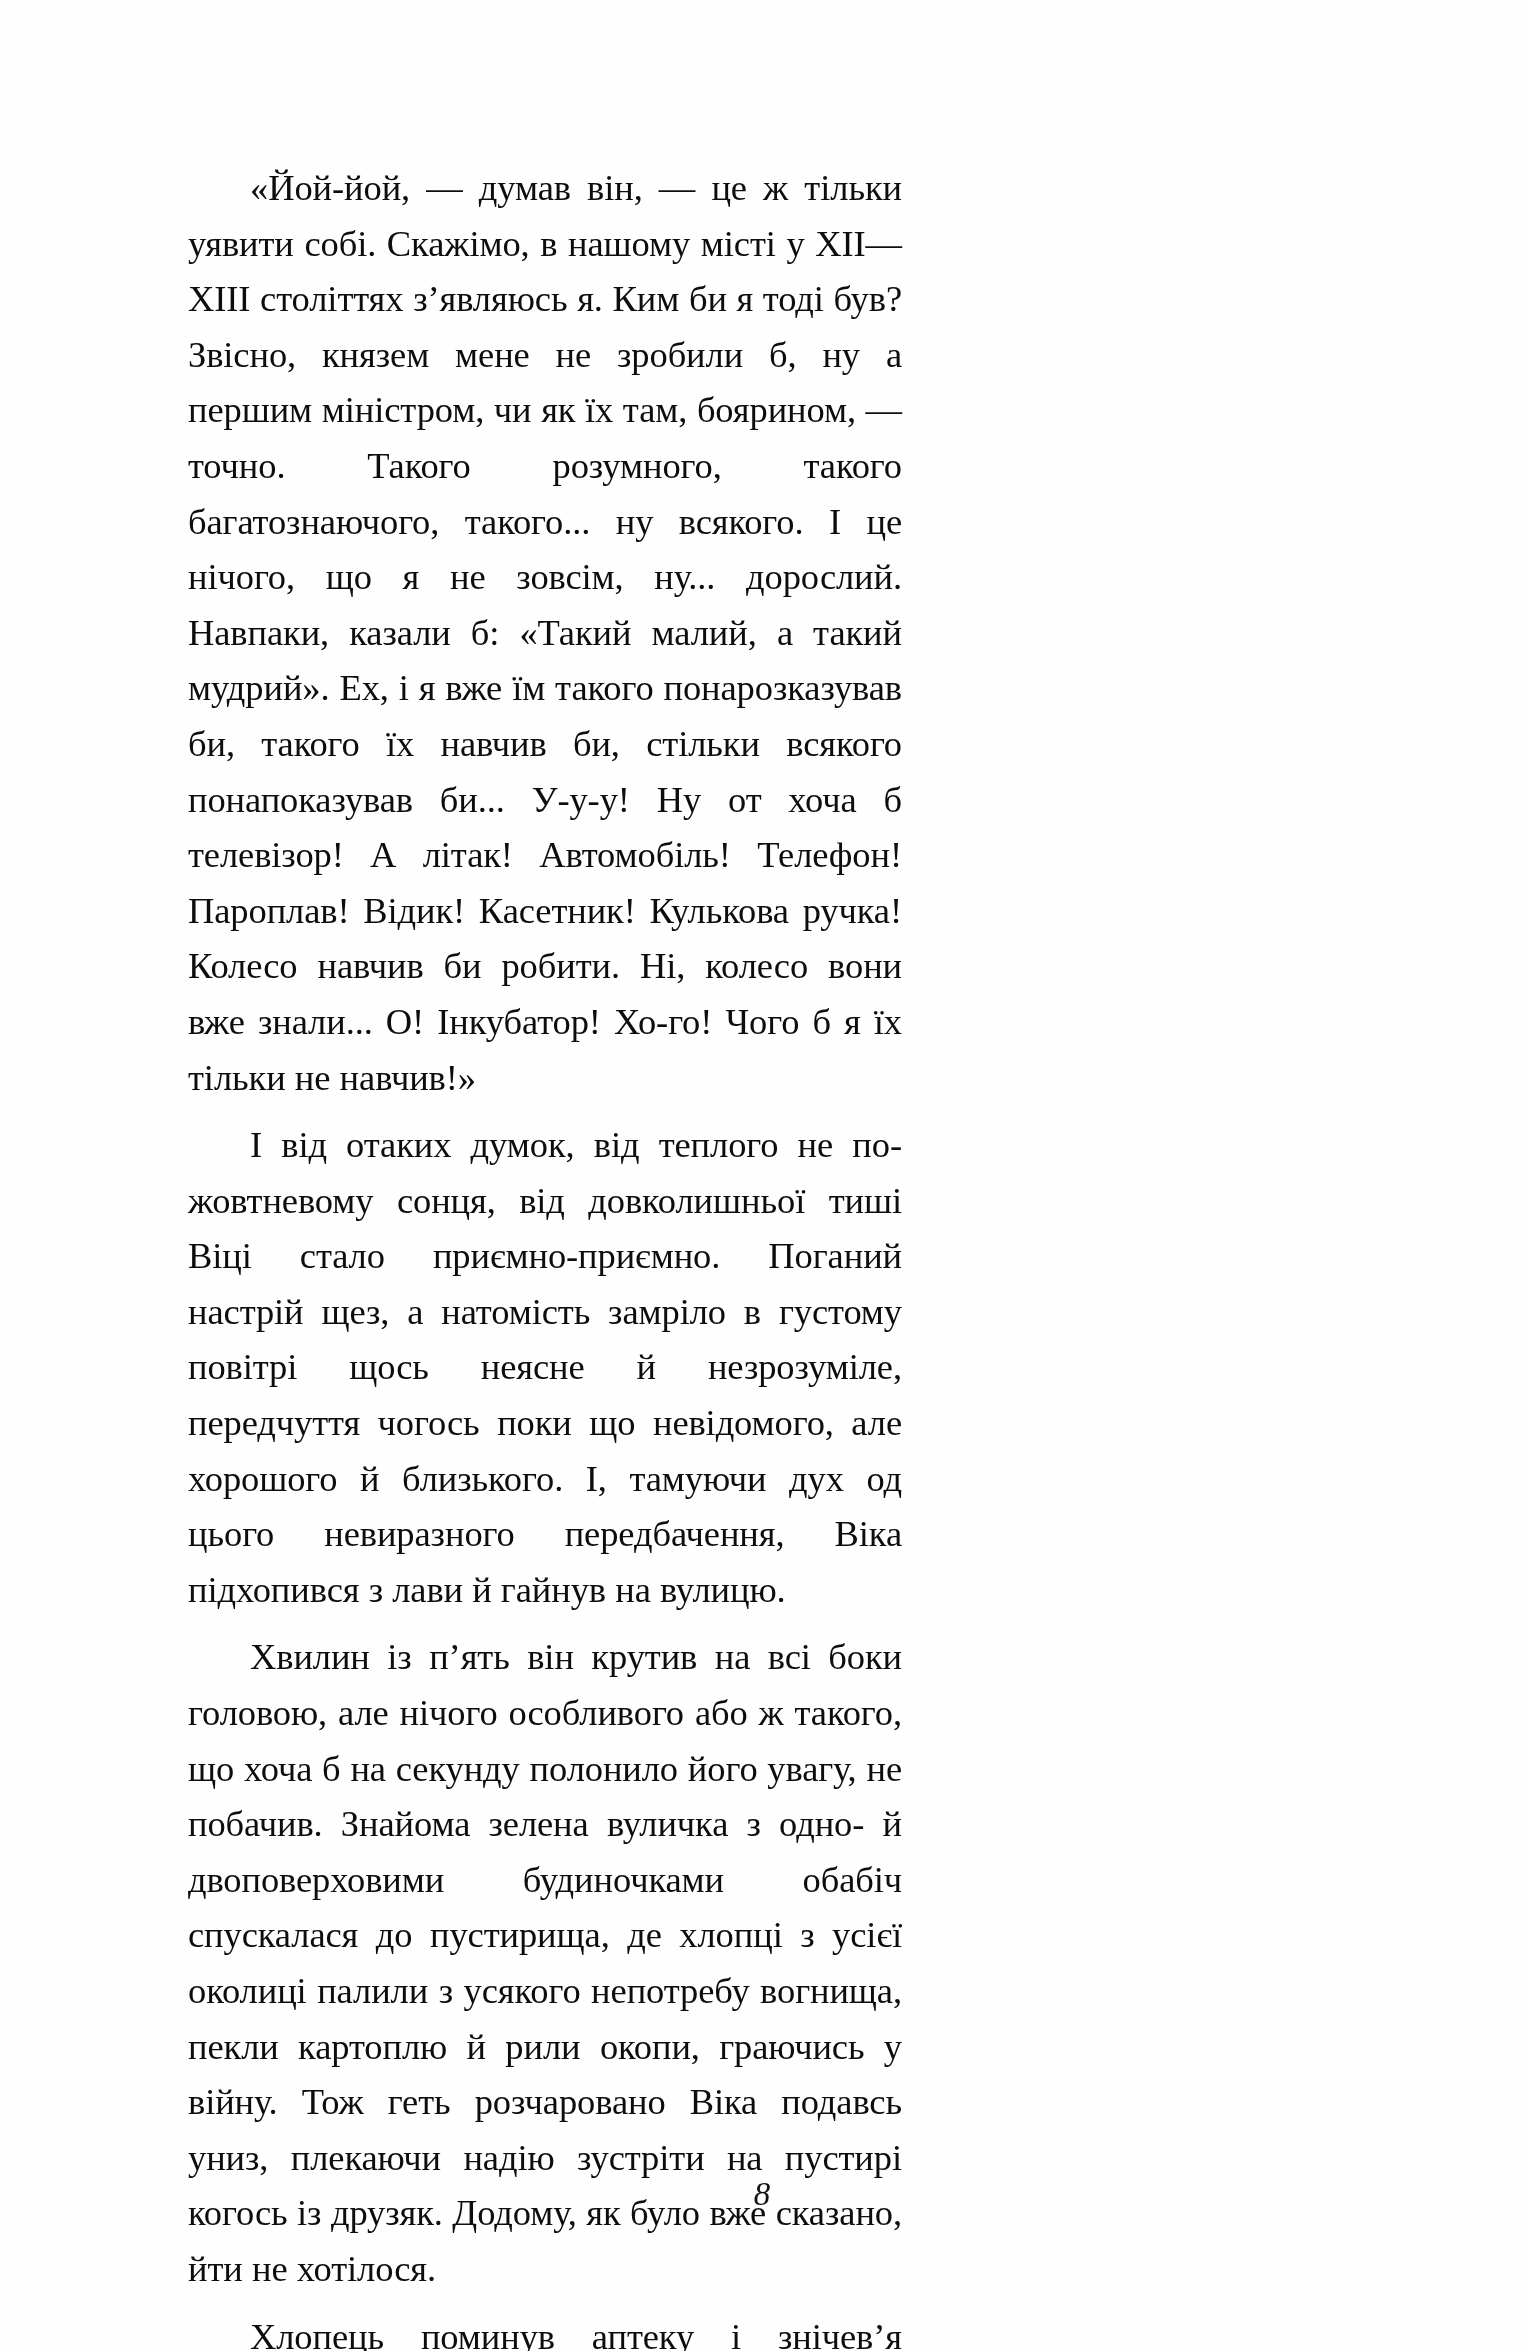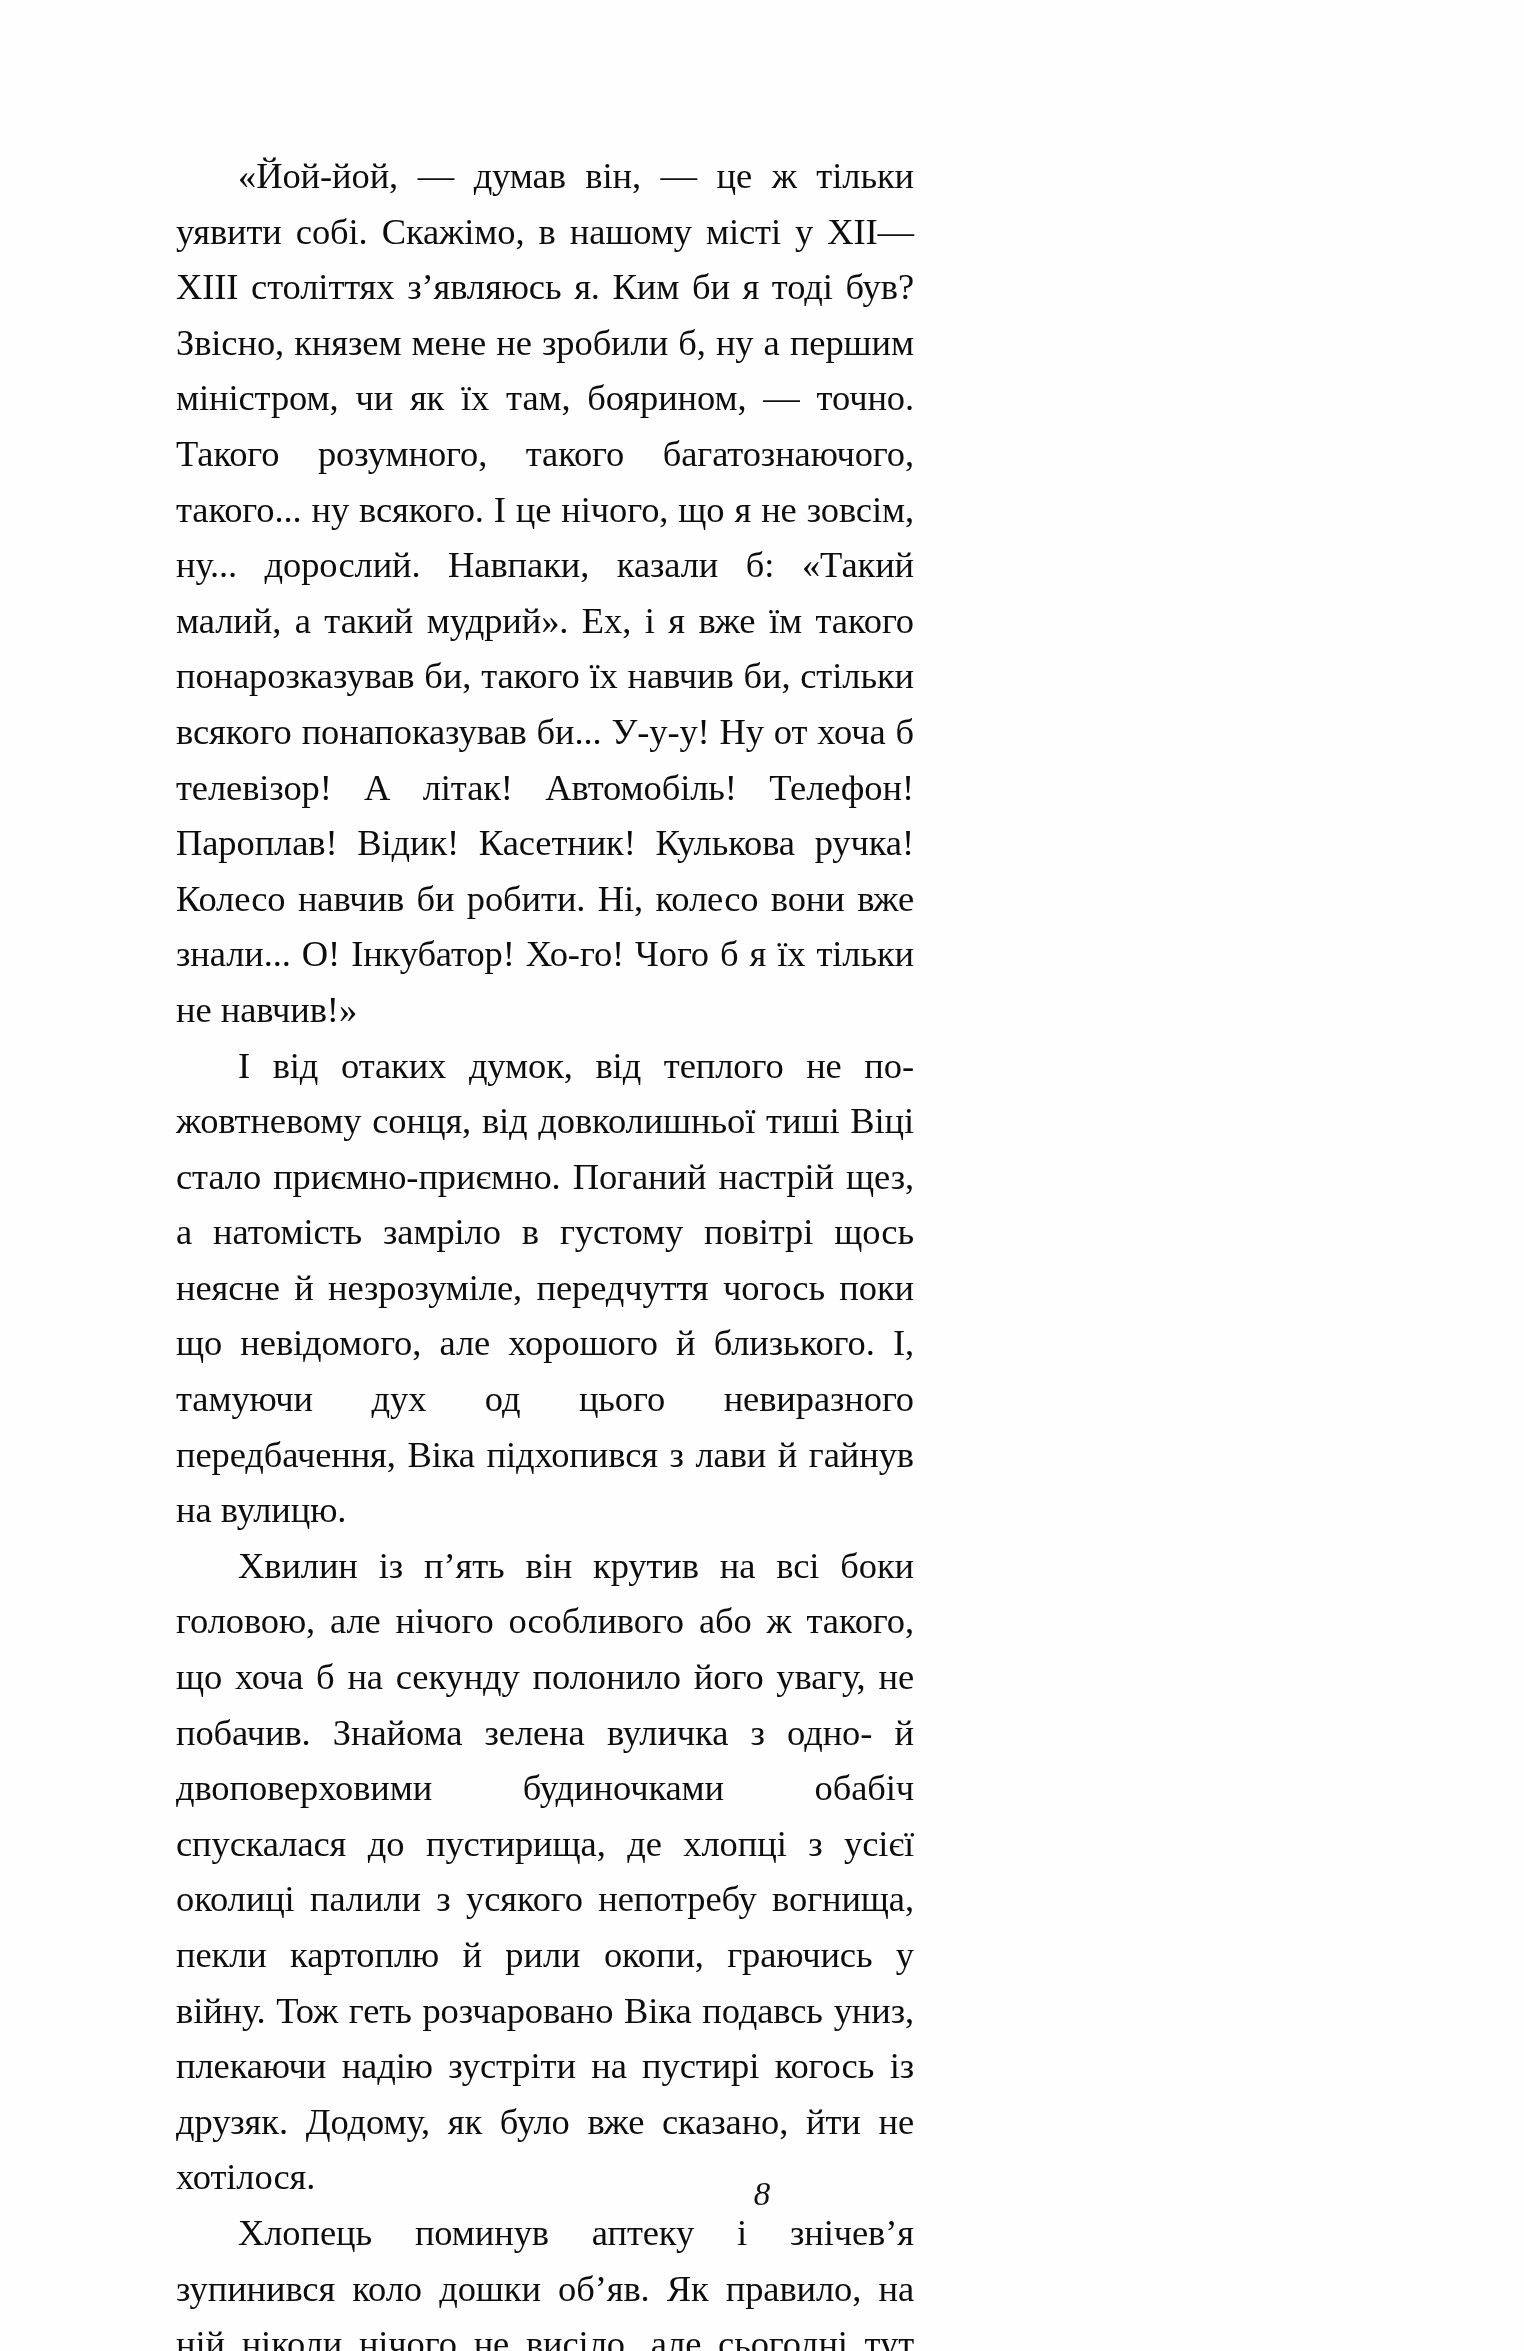--- a/index.html
+++ b/index.html
@@ -26,21 +26,21 @@
   }
 
   .text-column {
     position: absolute;
     left: 176px;
     top: 148px;
     width: 738px;
   }
 
   .para {
-    margin: 0;
+    margin: 12px;
     text-align: justify;
     text-justify: inter-word;
     font-size: 36.5px;
     line-height: 55.6px;
     text-indent: 62px;
     letter-spacing: -0.1px;
     word-spacing: 0.2px;
     hyphens: manual;
   }
 

